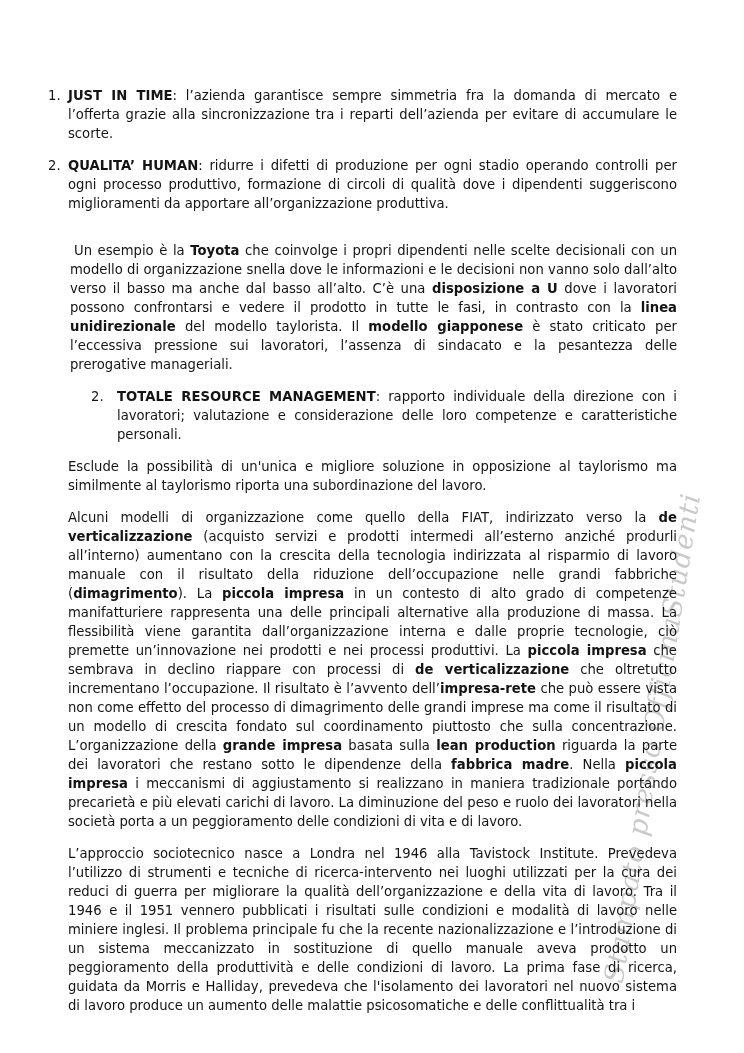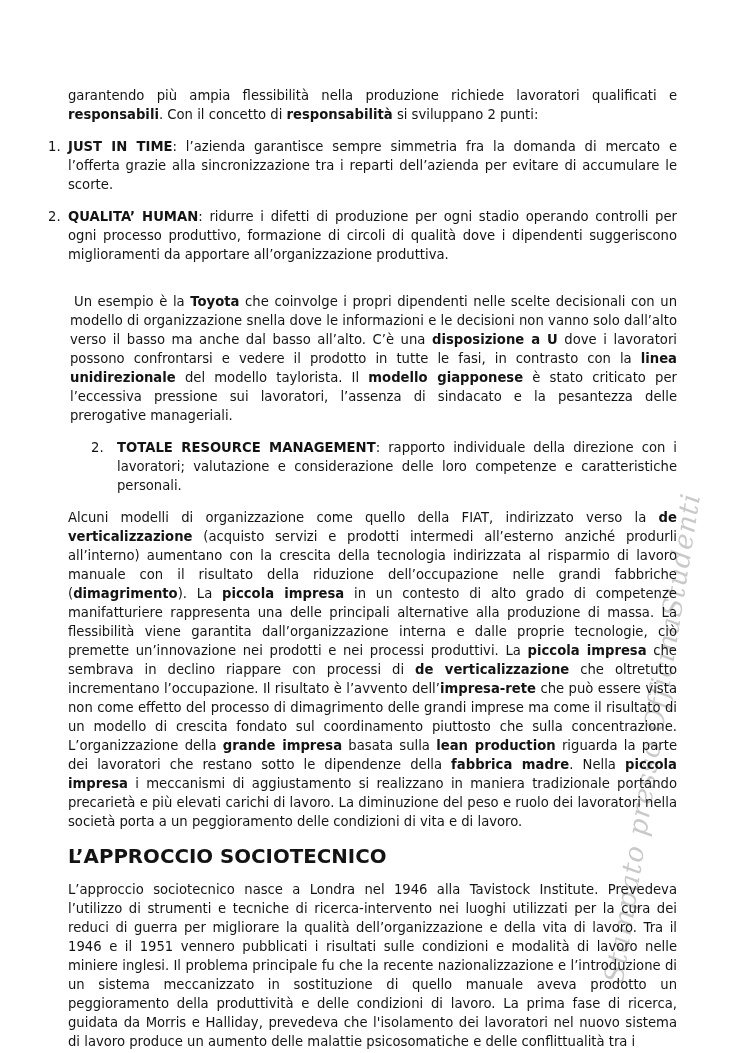--- a/index.html
+++ b/index.html
@@ -48,40 +48,39 @@
 </style>
 </head>
 <body>
 
 <div class="page">
 
   <div class="watermark">Stampato presso OfficinaStudenti</div>
 
   <div class="content">
 
-    <p class="para"><span>garantendo più ampia flessibilità nella produzione richiede lavoratori qualificati e </span><b>responsabili</b><span>.  Con il concetto di </span><b>responsabilità</b><span> si sviluppano 2 punti:</span></p>
 
     <div class="oli">
       <span class="num">1.</span>
       <div class="li-text"><b>JUST IN TIME</b><span>: l’azienda garantisce sempre simmetria fra la domanda di mercato e l’offerta grazie alla sincronizzazione tra i reparti dell’azienda per evitare di accumulare le scorte.</span></div>
     </div>
 
     <div class="oli">
       <span class="num">2.</span>
       <div class="li-text"><b>QUALITA’ HUMAN</b><span>: ridurre i difetti di produzione per ogni stadio operando controlli per ogni processo produttivo, formazione di circoli di qualità dove i dipendenti suggeriscono miglioramenti da apportare all’organizzazione produttiva.</span></div>
     </div>
 
     <p class="para para-indent"><span>Un esempio è la </span><b>Toyota</b><span> che coinvolge i propri dipendenti nelle scelte decisionali con un modello di organizzazione snella dove le informazioni e le decisioni non vanno solo dall’alto verso il basso ma anche dal basso all’alto. C’è una </span><b>disposizione a U</b><span> dove i lavoratori possono confrontarsi e vedere il prodotto in tutte le fasi, in contrasto con la </span><b>linea unidirezionale</b><span> del modello taylorista. Il </span><b>modello giapponese</b><span> è stato criticato per l’eccessiva pressione sui lavoratori, l’assenza di sindacato e la pesantezza delle prerogative manageriali.</span></p>
 
     <div class="oli nested">
       <span class="num">2.</span>
       <div class="li-text"><b>TOTALE RESOURCE MANAGEMENT</b><span>: rapporto individuale della direzione con i lavoratori; valutazione e considerazione delle loro competenze e caratteristiche personali.</span></div>
     </div>
 
+    <p class="para"><span>Esclude la possibilità di un'unica e migliore soluzione in opposizione al taylorismo ma similmente al taylorismo riporta una subordinazione del lavoro.</span></p>
 
     <p class="para"><span>Alcuni modelli di organizzazione come quello della FIAT, indirizzato verso la </span><b>de verticalizzazione</b><span> (acquisto servizi e prodotti intermedi all’esterno anziché produrli all’interno) aumentano con la crescita della tecnologia indirizzata al risparmio di lavoro manuale con il risultato della riduzione dell’occupazione nelle grandi fabbriche (</span><b>dimagrimento</b><span>). La </span><b>piccola impresa</b><span> in un contesto di alto grado di competenze manifatturiere rappresenta una delle principali alternative alla produzione di massa. La flessibilità viene garantita dall’organizzazione interna e dalle proprie tecnologie, ciò premette un’innovazione nei prodotti e nei processi produttivi. La </span><b>piccola impresa</b><span> che sembrava in declino riappare con processi di </span><b>de verticalizzazione</b><span> che oltretutto incrementano l’occupazione.  Il risultato è l’avvento dell’</span><b>impresa-rete</b><span> che può essere vista non come effetto del processo di dimagrimento delle grandi imprese ma come il risultato di un modello di crescita fondato sul coordinamento piuttosto che sulla concentrazione. L’organizzazione della </span><b>grande impresa</b><span> basata sulla </span><b>lean production</b><span> riguarda la parte dei lavoratori che restano sotto le dipendenze della </span><b>fabbrica madre</b><span>. Nella </span><b>piccola impresa</b><span> i meccanismi di aggiustamento si realizzano in maniera tradizionale portando precarietà e più elevati carichi di lavoro. La diminuzione del peso e ruolo dei lavoratori nella società porta a un peggioramento delle condizioni di vita e di lavoro.</span></p>
 
-    <h2 class="heading">L’APPROCCIO SOCIOTECNICO</h2>
 
     <p class="para"><span>L’approccio sociotecnico nasce a Londra nel 1946 alla Tavistock Institute. Prevedeva l’utilizzo di strumenti e tecniche di ricerca-intervento nei luoghi utilizzati per la cura dei reduci di guerra per migliorare la qualità dell’organizzazione e della vita di lavoro. Tra il 1946 e il 1951 vennero pubblicati i risultati sulle condizioni e modalità di lavoro nelle miniere inglesi. Il problema principale fu che la recente nazionalizzazione e l’introduzione di un sistema meccanizzato in sostituzione di quello manuale aveva prodotto un peggioramento della produttività e delle condizioni di lavoro. La prima fase di ricerca, guidata da Morris e Halliday, prevedeva che l'isolamento dei lavoratori nel nuovo sistema di lavoro produce un aumento delle malattie psicosomatiche e delle conflittualità tra i</span></p>
 
   </div>
 </div>
 
 </body></html>

